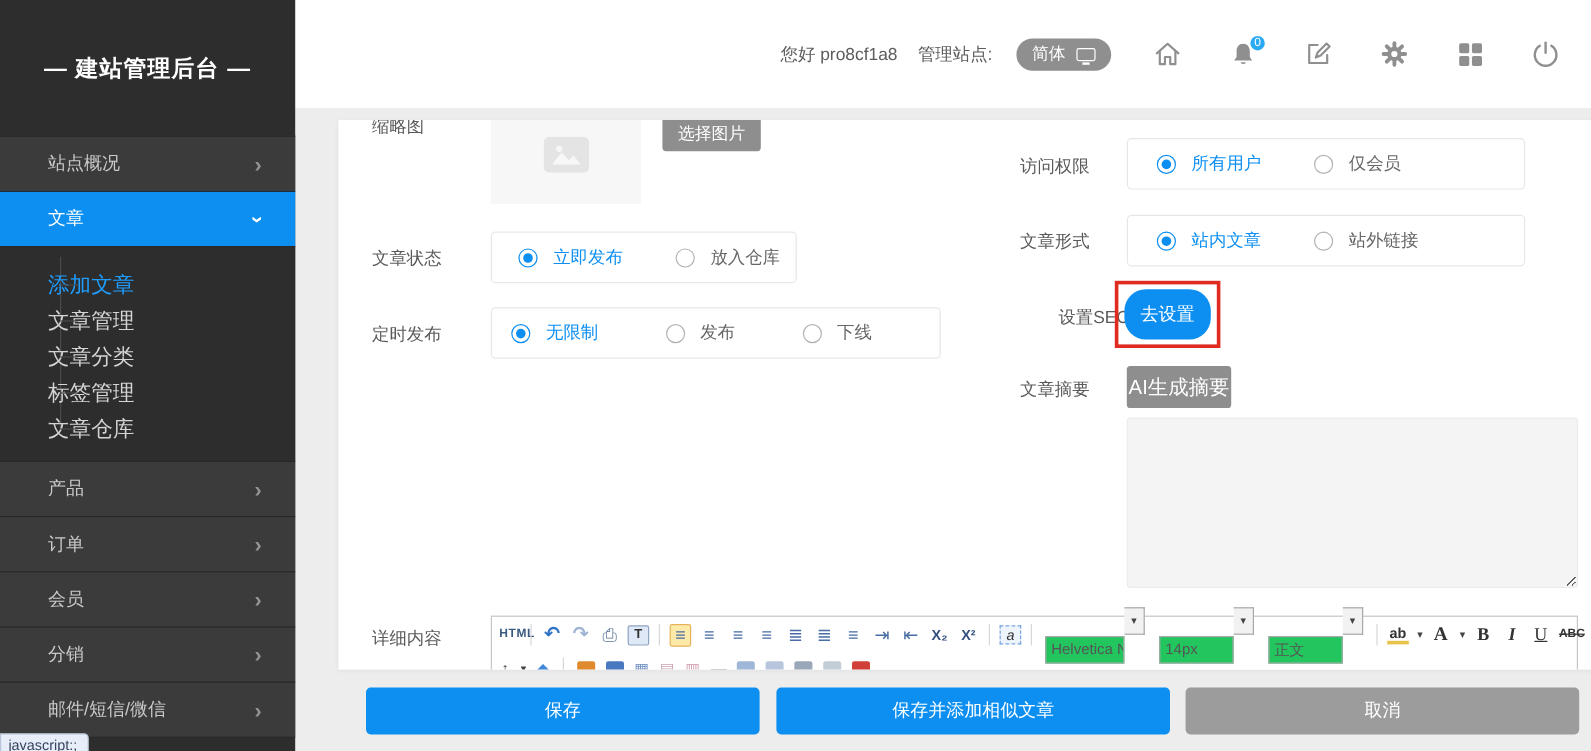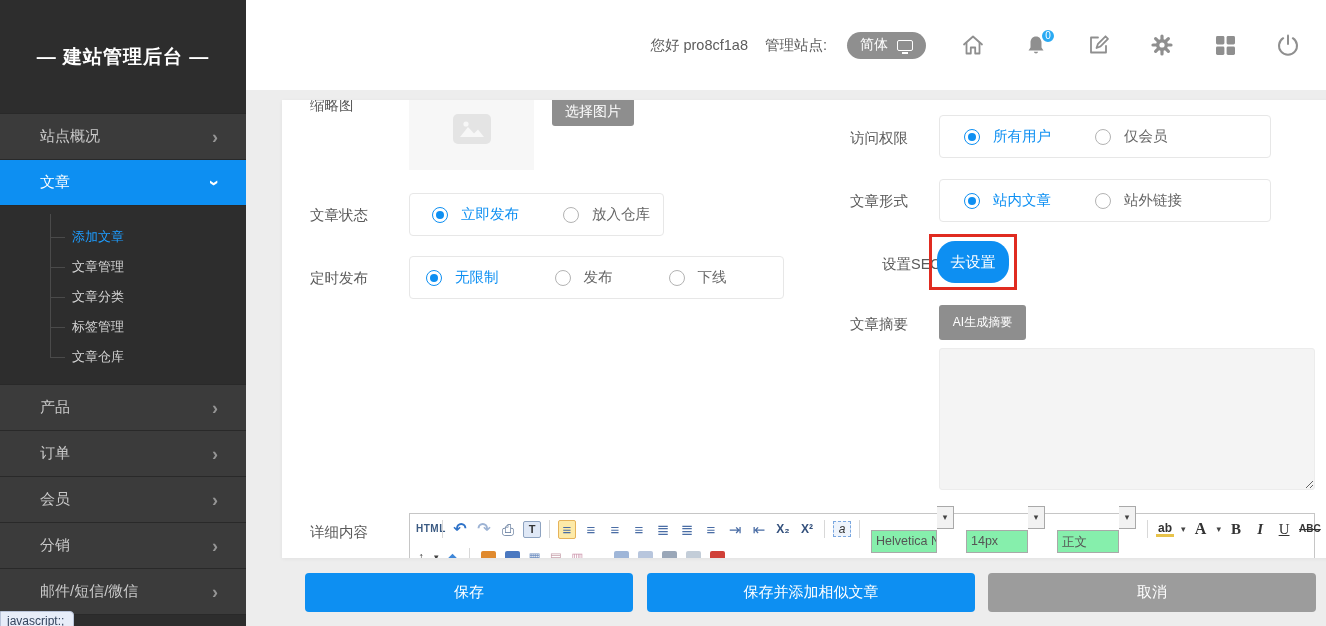--- a/index.html
+++ b/index.html
@@ -14,21 +14,21 @@
   .sb-title { height:113px; display:flex; align-items:center; justify-content:center;
     color:#fff; font-size:19px; font-weight:bold; letter-spacing:1px; }
   .sb-item { height:46px; background:#3b3b3b; border-top:1px solid #292929;
     display:flex; align-items:center; justify-content:space-between;
     padding:0 28px 0 40px; color:#c9c9c9; font-size:15px; cursor:pointer; }
   .sb-item .chev { color:#949494; font-size:18px; line-height:1; font-weight:bold; }
   .sb-item.active { background:#0d8ff2; color:#fff; }
   .sb-item.active .chev { color:#fff; display:inline-block; transform:rotate(90deg); }
   .sb-sub { background:#2d2d2d; padding:16px 0 12px; position:relative; border-top:1px solid #292929; }
   .sb-sub:before { content:""; position:absolute; left:50px; top:8px; height:144px; width:1px; background:#4a4a4a; }
-  .sb-sub-item { height:30px; line-height:30px; padding-left:72px; font-size:13px;
+  .sb-sub-item { height:30px; line-height:30px; padding-left:40px; font-size:18px;
     color:#d4d4d4; position:relative; cursor:pointer; }
   .sb-sub-item:before { content:""; position:absolute; left:50px; top:50%; width:15px; height:1px; background:#4a4a4a; }
   .sb-sub-item.current { color:#1e9dff; }
   
   .topbar { position:absolute; left:246px; top:0; width:1080px; height:90px; background:#fff; }
   .topbar-inner { position:absolute; right:25px; top:0; height:90px; display:flex; align-items:center; }
   .tb-text { color:#5c5c5c; font-size:14.5px; white-space:nowrap; }
   .greeting { margin-right:17px; }
   .manage { margin-right:20px; }
   .lang-pill { height:27px; border-radius:14px; background:#8f8f8f; color:#fff;
@@ -54,42 +54,42 @@
   .radio { width:16px; height:16px; border:1px solid #b3b3b3; border-radius:50%; background:#fff;
     display:flex; align-items:center; justify-content:center; flex:none; }
   .opt.sel .radio { border-color:#0d8ff2; }
   .opt.sel .radio i { width:8px; height:8px; border-radius:50%; background:#0d8ff2; }
   .opt-label { font-size:14.5px; color:#666; }
   .opt.sel .opt-label { color:#0d8ff2; }
   .seo-hl { position:absolute; left:647px; top:134px; width:88px; height:56px; border:3px solid #e02b20;
     display:flex; align-items:center; justify-content:center; }
   .seo-btn { width:72px; height:42px; background:#0d8ff2; color:#fff; border:none; border-radius:18px;
     font-size:15px; cursor:pointer; }
-  .ai-btn { position:absolute; left:657px; top:205px; width:87px; height:35px; font-size:12px; border-radius:3px; }
+  .ai-btn { position:absolute; left:657px; top:205px; width:87px; height:35px; font-size:17px; border-radius:3px; }
   .summary-ta { position:absolute; left:657px; top:248px; width:376px; height:142px; background:#f4f4f4;
     border:1px solid #ececec; border-radius:3px; resize:both; font-family:inherit; }
   
   .editor { position:absolute; left:127px; top:413px; width:906px; height:70px; border:1px solid #c6c6c6; background:#fff; }
   .trow1 { display:flex; align-items:center; height:30px; padding:0 6px; gap:6px; }
   .trow2 { display:flex; align-items:center; height:26px; padding:0 8px; gap:9px; }
   .ti { min-width:18px; text-align:center; font-size:15px; color:#4a6da5; cursor:pointer; line-height:1; white-space:nowrap; }
   .ti-html { font-size:10px; font-weight:bold; color:#3b5a82; letter-spacing:.5px; }
   .ti-undo { color:#2e72c8; font-weight:bold; font-size:16px; }
   .ti-redo { color:#9db3d4; font-weight:bold; font-size:16px; }
   .ti-print { color:#5a7396; }
   .ti-paste { width:16px; height:17px; border:1px solid #8ea3c0; background:#dfe8f6; color:#333;
     font-size:11px; font-weight:bold; display:flex; align-items:center; justify-content:center; border-radius:2px; }
   .ti.hl { background:#fdeaa8; border:1px solid #e6b35a; border-radius:2px; padding:1px 3px; }
   .ti-sub,.ti-sup { font-size:12px; font-weight:bold; color:#34517d; }
   .ti-anchor { border:1px dashed #7aa7e0; background:#eef4fc; color:#333; font-style:italic;
     font-size:12px; padding:1px 4px; }
   .tsep { width:1px; height:18px; background:#d8d8d8; margin:0 2px; flex:none; }
   .dd { display:flex; margin:0 3px; }
   .dd .val { width:66px; height:23px; border:1px solid #a9a9a9; font-size:12.5px; color:#555;
-    padding:3px 4px; overflow:hidden; white-space:nowrap; background:#86efac;margin-top:24px; }
+    padding:3px 4px; overflow:hidden; white-space:nowrap; background:#22c55e;margin-top:24px; }
   .dd .arr { width:17px; height:23px; border:1px solid #a9a9a9; border-left:none; background:#f2f2f2;
     font-size:9px; color:#444; display:flex; align-items:center; justify-content:center; cursor:pointer; }
   .caret { font-size:9px; color:#444; margin-left:1px; }
   .ti-ab { font-size:12px; color:#333; border-bottom:3px solid #e8c34a; font-weight:bold; }
   .ti-A { font-size:16px; color:#333; font-weight:bold; font-family:"Liberation Serif","DejaVu Serif",serif; }
   .ti-B { font-size:15px; font-weight:bold; color:#333; font-family:"Liberation Serif","DejaVu Serif",serif; }
   .ti-I { font-size:15px; font-style:italic; font-weight:bold; color:#333; font-family:"Liberation Serif","DejaVu Serif",serif; }
   .ti-U { font-size:15px; text-decoration:underline; color:#333; font-family:"Liberation Serif","DejaVu Serif",serif; }
   .ti-ABC { font-size:10px; text-decoration:line-through; color:#333; font-weight:bold; }
   .ti-full { width:18px; height:13px; border:2px solid #2f6fd6; border-radius:2px; position:relative; margin-left:14px; }

